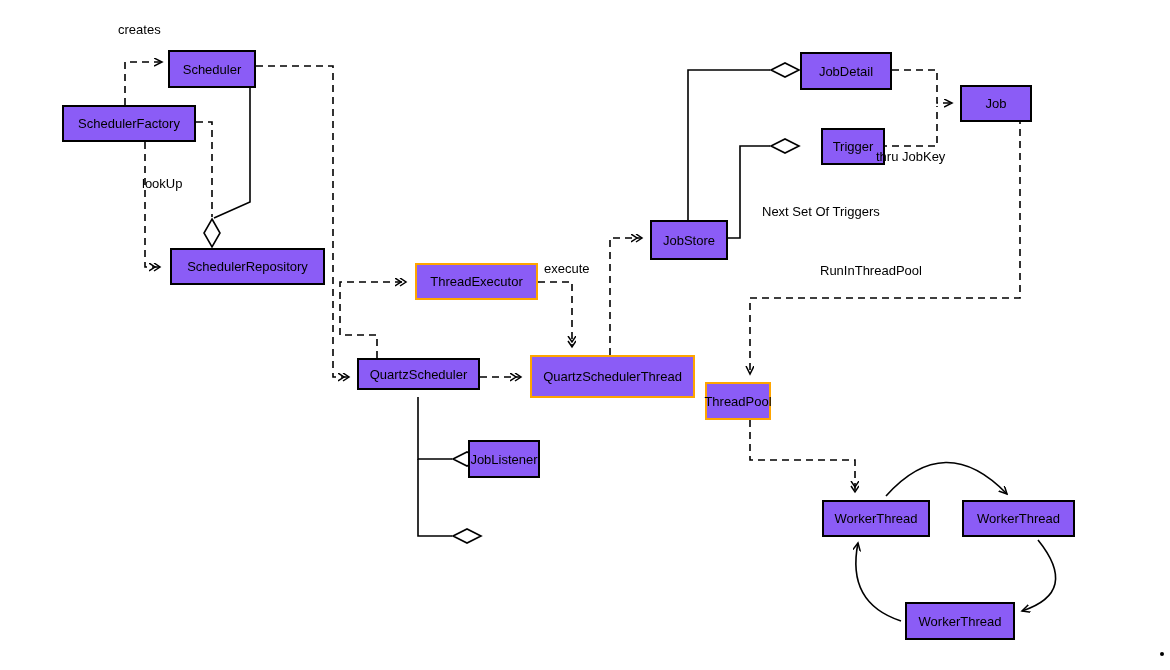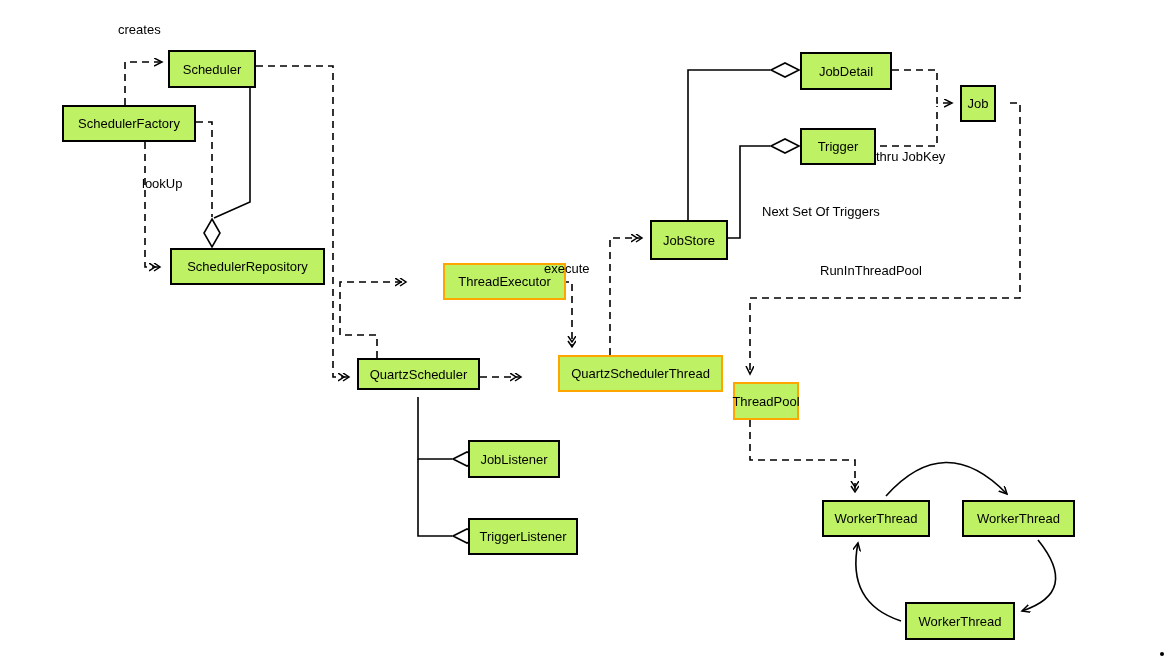--- a/index.html
+++ b/index.html
@@ -19,26 +19,26 @@
   }
   svg.wires{position:absolute;left:0;top:0;width:1170px;height:670px;}
   .wire{fill:none;stroke:var(--line);stroke-width:1.6px;}
   .wire.dashed{stroke-dasharray:7 5;}
   .diamond{fill:#ffffff;stroke:var(--line);stroke-width:1.6px;}
   .arrowhead{fill:none;stroke:var(--line);stroke-width:1.5px;}
   .node{
     position:absolute;
     box-sizing:border-box;
     border:2px solid var(--box_border);
-    background:#bef264;
+    background:#8b5cf6;
     display:flex;align-items:center;justify-content:center;
     font-size:13px;color:var(--text);
     white-space:nowrap;
   }
-  .node.highlight{border-color:var(--highlight_border);margin-left:28px;}
+  .node.highlight{border-color:var(--highlight_border);}
   .edge-label{
     position:absolute;
     font-size:13px;color:var(--text);
     white-space:nowrap;
   }
   .stray-dot{
     position:absolute;width:4px;height:4px;background:#000;border-radius:50%;
   }
 </style>
 </head>
@@ -112,49 +112,46 @@
   </div>
 
   <div class="node highlight" style="left:415px;top:263px;width:123px;height:37px">
     <span>ThreadExecutor</span>
   </div>
 
   <div class="node" style="left:357px;top:358px;width:123px;height:32px">
     <span>QuartzScheduler</span>
   </div>
 
-  <div class="node highlight" style="left:530px;top:355px;width:165px;height:37px">
+  <div class="node highlight" style="left:530px;top:355px;width:165px;height:43px">
     <span>QuartzSchedulerThread</span>
   </div>
 
   <div class="node highlight" style="left:705px;top:382px;width:66px;height:38px">
     <span>ThreadPool</span>
   </div>
 
-  <div class="node" style="left:468px;top:440px;width:92px;height:38px">
+  <div class="node" style="left:468px;top:440px;width:72px;height:38px">
     <span>JobListener</span>
   </div>
 
-  <div class="node" style="left:468px;top:518px;width:110px;height:37px">
-    <span>TriggerListener</span>
-  </div>
 
   <div class="node" style="left:650px;top:220px;width:78px;height:40px">
     <span>JobStore</span>
   </div>
 
   <div class="node" style="left:800px;top:52px;width:92px;height:38px">
     <span>JobDetail</span>
   </div>
 
-  <div class="node" style="left:800px;top:128px;width:76px;height:37px">
+  <div class="node" style="left:821px;top:128px;width:64px;height:37px">
     <span>Trigger</span>
   </div>
 
-  <div class="node" style="left:960px;top:85px;width:36px;height:37px">
+  <div class="node" style="left:960px;top:85px;width:72px;height:37px">
     <span>Job</span>
   </div>
 
   <div class="node" style="left:822px;top:500px;width:108px;height:37px">
     <span>WorkerThread</span>
   </div>
 
   <div class="node" style="left:962px;top:500px;width:113px;height:37px">
     <span>WorkerThread</span>
   </div>

